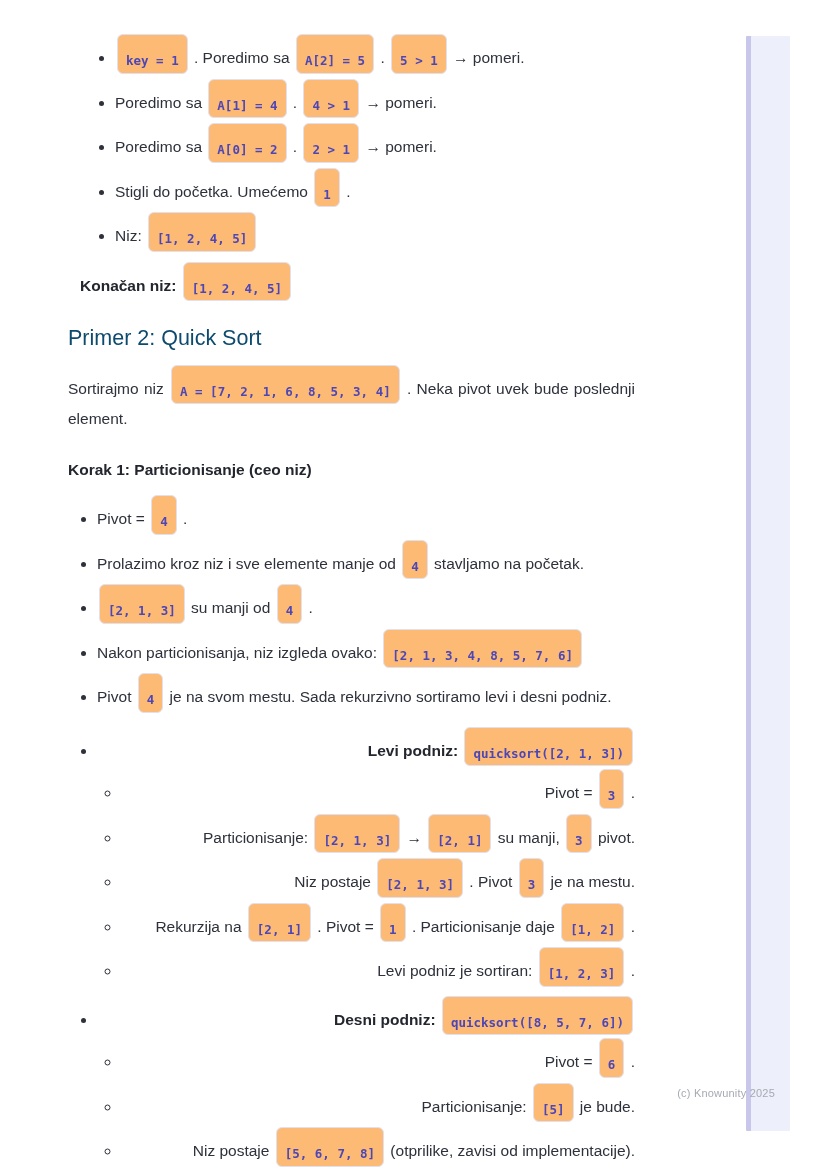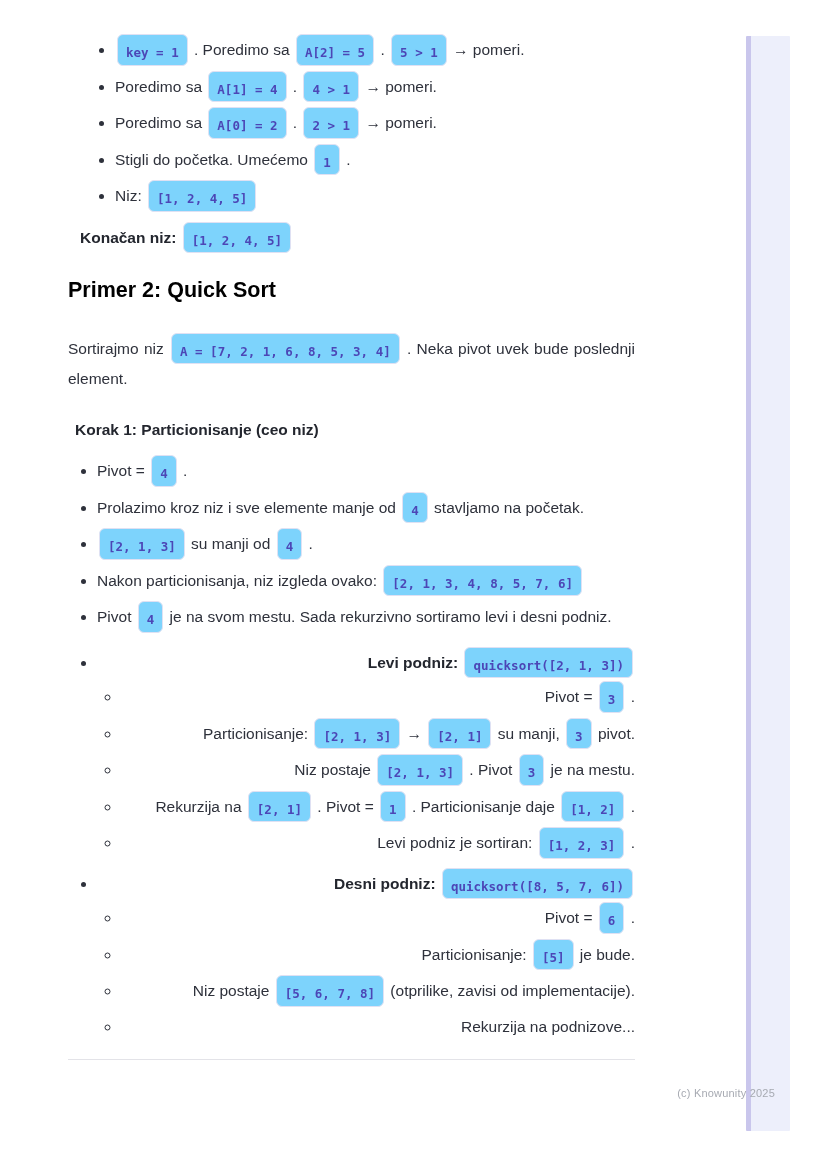--- a/index.html
+++ b/index.html
@@ -9,36 +9,36 @@
     font-family:"Liberation Sans", sans-serif;
     color:#2e313b;font-size:15.5px;
   }
   .content{
     position:absolute;left:68px;top:28px;width:567px;
   }
   
   .chip{
     font-family:"DejaVu Sans Mono", monospace;
     font-weight:bold;font-size:12.5px;line-height:1;
-    color:#4c46b6;background:#7dd3fc;
+    color:#4c46b6;background:#fdba74;
     border:1px solid #dfe1f3;border-radius:6px;
-    padding:12px 8px 5px;margin:0 2px;
+    padding:20px 8px 5px;margin:0 2px;
     white-space:nowrap;display:inline-block;vertical-align:-2px;
   }
   ul{margin:0;}
   li{line-height:1.9;}
   .intro-list{list-style:disc;padding-left:47px;margin:6px 0 10px;}
   .intro-list li{margin-bottom:5px;}
   .final-line{margin:10px 12px 0;font-weight:bold;color:#23262e;line-height:1.9;}
   h2{
-    color:#000000;font-size:21.5px;font-weight:bold;
-    margin:24px 0 28px;line-height:1.3;
+    color:#0c4a6e;font-size:21.5px;font-weight:normal;
+    margin:24px 0 12px;line-height:1.3;
   }
   p.para{line-height:1.9;margin:12px 0 0;text-align:justify;}
-  .section-title{font-weight:bold;color:#23262e;margin:24px 7px 0;line-height:1.5;}
+  .section-title{font-weight:bold;color:#23262e;margin:24px 0 0;line-height:1.5;}
   .step-list{list-style:disc;padding-left:29px;margin:14px 0 0;}
   .step-list > li{margin-bottom:5px;}
   .rec-list{list-style:disc;padding-left:29px;margin:14px 0 0;text-align:right;}
   .rec-list > li{margin-bottom:9px;}
   .rec-list > li > .item-label strong{color:#23262e;}
   .sub-list{list-style:circle;padding-left:24px;margin:3px 0 0;}
   .sub-list li{margin-bottom:5px;}
   .closing{margin-top:14px;}
   .closing em{color:#2e313b;}
   hr.divider{

